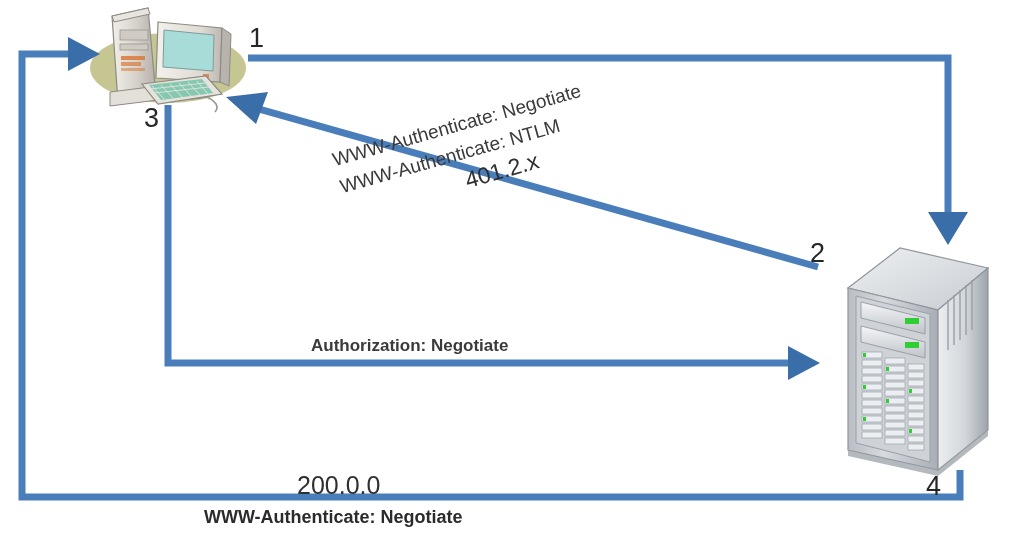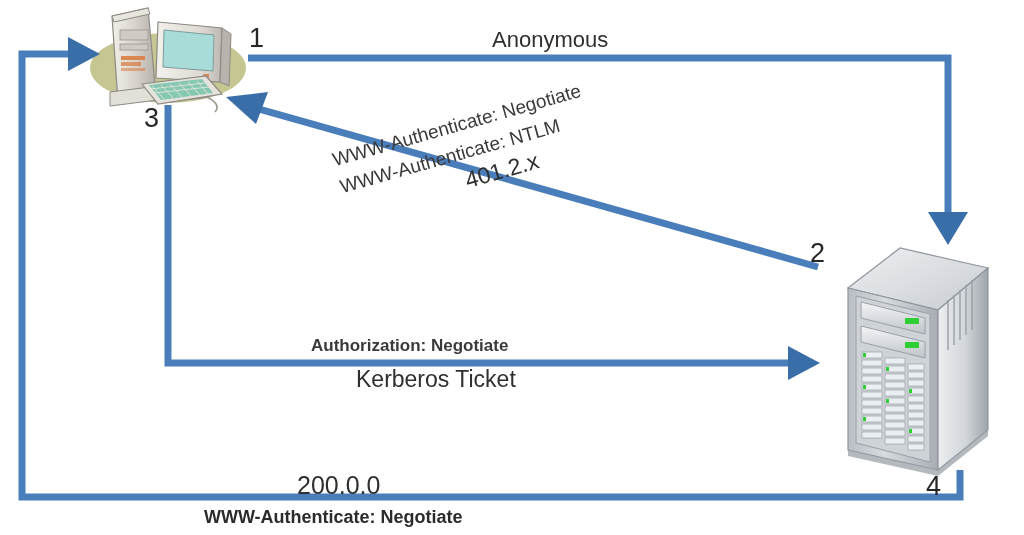--- a/index.html
+++ b/index.html
@@ -232,34 +232,32 @@
       <polygon points="820,363 788,346 788,380" fill="#3a6ea8"></polygon>
     </g>
 
     <g>
       <path d="M960 470 L960 497 L22 497 L22 54 L75 54" fill="none" stroke="#4a7ebb" stroke-width="7" stroke-linecap="butt" stroke-linejoin="miter"></path>
       <polygon points="100,54 68,37 68,71" fill="#3a6ea8"></polygon>
     </g>
   </svg>
 
   <div class="lbl step-num" style="left:249px; top:25px;">1</div>
-  <div class="lbl msg-main" style="left:492px; top:29px;">Anonymous</div>
 
   <div class="lbl step-num" style="left:810px; top:240px;">2</div>
 
   <div class="diag-above" style="left:462px; top:168px; transform:rotate(-15.8deg);">
     <span class="msg-main diag-line" style="font-size:23px;">401.2.x</span>
   </div>
 
   <div class="diag-group" style="left:330px; top:150px; transform:rotate(-15.8deg);">
     <span class="msg-sub diag-line" style="display:block;">WWW-Authenticate: Negotiate</span>
     <span class="msg-sub diag-line" style="display:block; margin-top:6px;">WWW-Authenticate: NTLM</span>
   </div>
 
   <div class="lbl step-num" style="left:144px; top:105px;">3</div>
   <div class="lbl msg-head" style="left:311px; top:337px;">Authorization:  Negotiate</div>
-  <div class="lbl msg-main" style="left:356px; top:368px; font-size:23px;">Kerberos Ticket</div>
 
   <div class="lbl step-num" style="left:926px; top:473px;">4</div>
   <div class="lbl msg-main" style="left:297px; top:473px; font-size:25px;">200.0.0</div>
   <div class="lbl msg-bold" style="left:204px; top:508px;">WWW-Authenticate: Negotiate</div>
 
 </div>
 
 </body></html>

